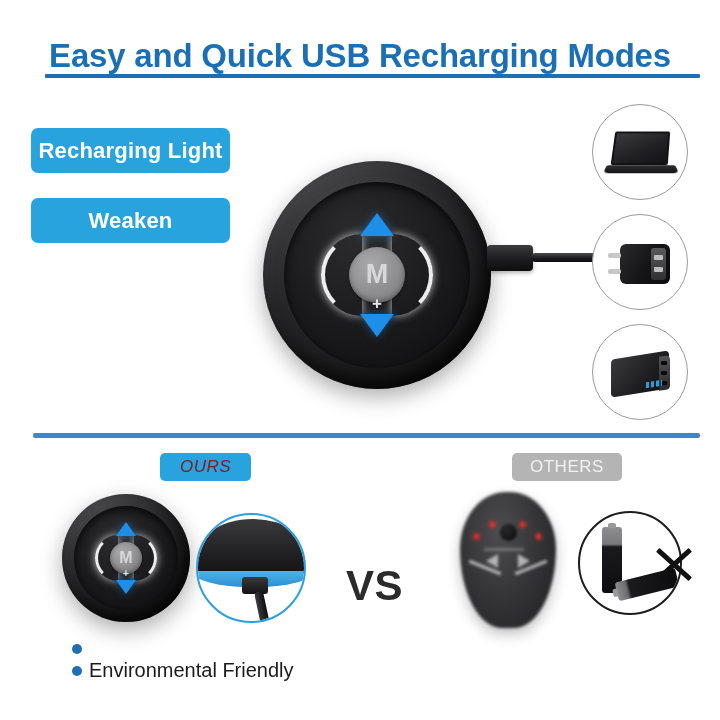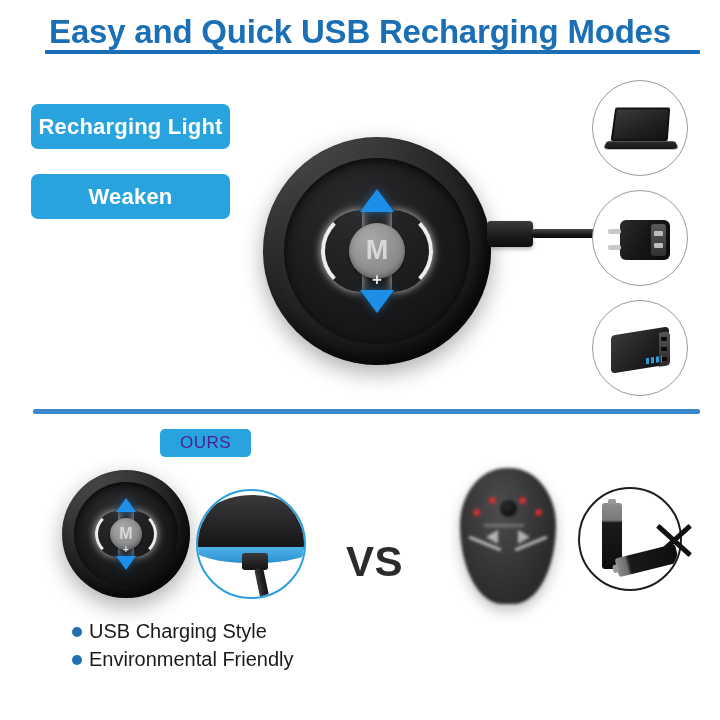--- a/index.html
+++ b/index.html
@@ -2,21 +2,21 @@
 <html><head>
 <meta charset="utf-8">
 <style>
   * { box-sizing: border-box; margin: 0; padding: 0; }
   html, body {
     width: 720px; height: 720px;
     background: #ffffff;
     font-family: "Liberation Sans", sans-serif;
     overflow: hidden;
   }
-  #page { position: relative; width: 720px; height: 520px; background: #fff; }
+  #page { position: relative; width: 720px; height: 520px; background: #fff; margin-top: 24px; }
 
   
   #title-wrap { position: absolute; left: 0; top: 12px; width: 720px; text-align: center; }
   #title-text {
     font-family: "Liberation Sans Narrow", "Liberation Sans", sans-serif;
     font-size: 34px; font-weight: bold; color: #1B6FB5;
     letter-spacing: -0.2px; white-space: nowrap;
     transform: scaleX(0.97); transform-origin: center;
   }
   #title-rule {
@@ -162,21 +162,21 @@
   
   #divider {
     position: absolute; left: 33px; top: 409px; width: 667px; height: 5px;
     background: #3A87CE; border-radius: 2px;
   }
 
   
   #ours-badge {
     position: absolute; left: 160px; top: 429px;
     padding: 4px 20px; border-radius: 5px; background: #29A3DE;
-    color: #4c1d95; font-size: 17px; letter-spacing: 0.5px;
+    color: #7f1d1d; font-size: 17px; letter-spacing: 0.5px; font-style: italic;
   }
   #others-badge {
     position: absolute; left: 512px; top: 429px;
     padding: 4px 18px; border-radius: 5px; background: #B4B4B4;
     color: #f1f1f1; font-size: 17px; letter-spacing: 0.5px;
   }
 
   
   #ours-puck { position: absolute; left: 62px; top: 470px; width: 128px; height: 128px; }
   #ours-puck .tri-up { top: 16%; border-left-width: 10px; border-right-width: 10px; border-bottom-width: 14px; }
@@ -332,20 +332,23 @@
     <div class="pb-port pb-p2"></div>
     <div class="pb-port pb-p3"></div>
     <div class="pb-leds"></div>
   </div>
 
   <div id="divider"></div>
 
   <div id="ours-badge">
     <span>OURS</span>
   </div>
+  <div id="others-badge">
+    <span>OTHERS</span>
+  </div>
 
   <div id="ours-puck">
     <div class="puck-outer"></div>
     <div class="puck-inner">
       <div class="arc arc-left"></div>
       <div class="arc arc-right"></div>
       <div class="tri tri-up"></div>
       <div class="sign sign-minus">-</div>
       <div class="m-btn">
         <span>M</span>
@@ -382,21 +385,20 @@
     <div class="bat-h"></div>
   </div>
   <div id="x-mark">
     <span></span>
     <span></span>
   </div>
 
   <div id="ours-bullets">
     <div class="bullet-row">
       <div class="bullet-dot dot-blue"></div>
-      <div class="bullet-label">USB Charging Style</div>
     </div>
     <div class="bullet-row">
       <div class="bullet-dot dot-blue"></div>
       <div class="bullet-label">Environmental Friendly</div>
     </div>
   </div>
 
 
 </div>
 

